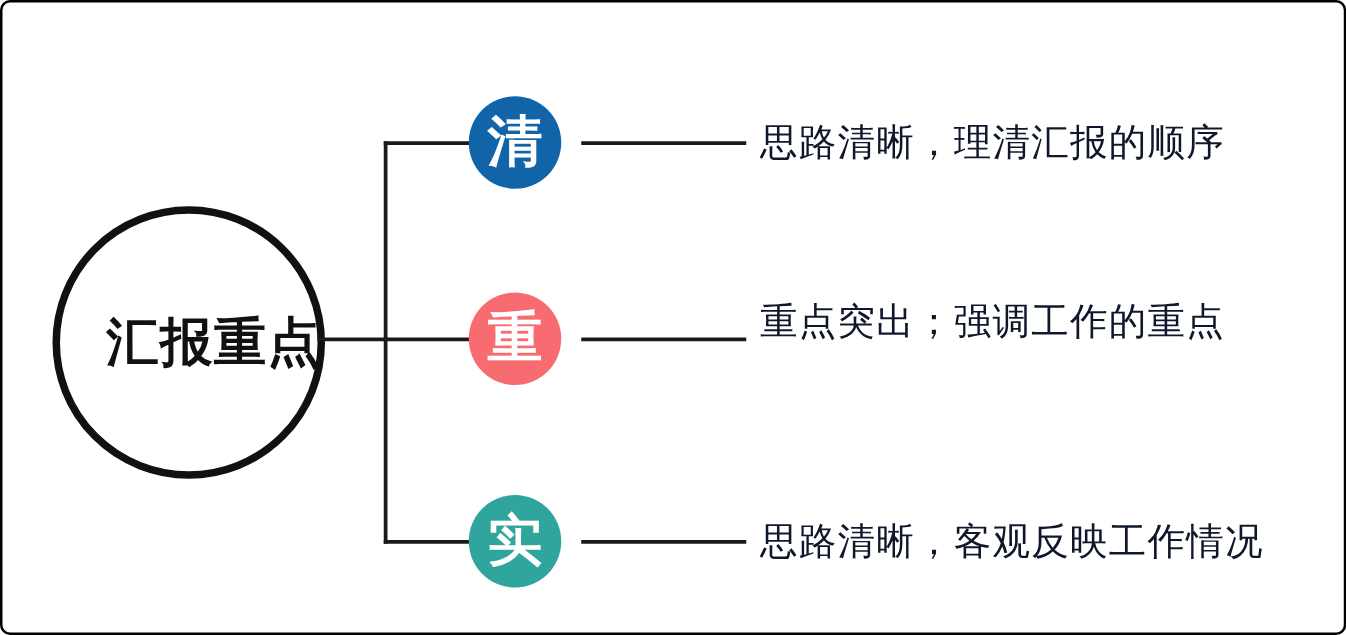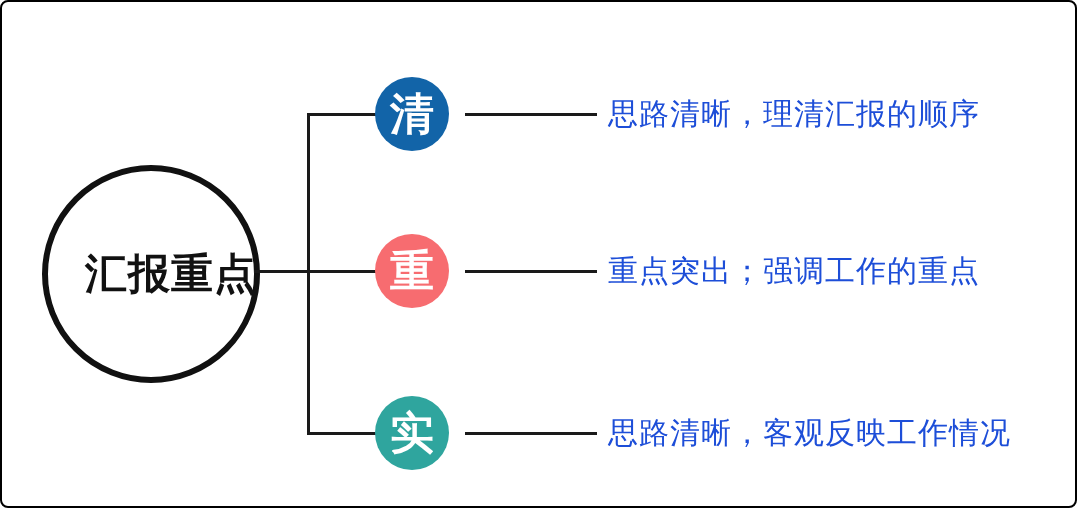--- a/index.html
+++ b/index.html
@@ -82,26 +82,26 @@
   }
 
   
   .desc {
     position: absolute;
     left: 606px;
     height: 44px;
     display: flex;
     align-items: center;
     font-size: 30px;
-    color: #1d4ed8;
+    color: #0f172a;
     white-space: nowrap;
     letter-spacing: 1px;
   }
   #desc-1 { top: 90px; }
-  #desc-2 { top: 247px; text-align: right; }
+  #desc-2 { top: 233px; text-align: right; }
   #desc-3 { top: 409px; }
 </style>
 </head>
 <body>
 
 <div class="stage">
 
   <div class="root-circle">
     <span class="root-label">汇报重点</span>
   </div>

